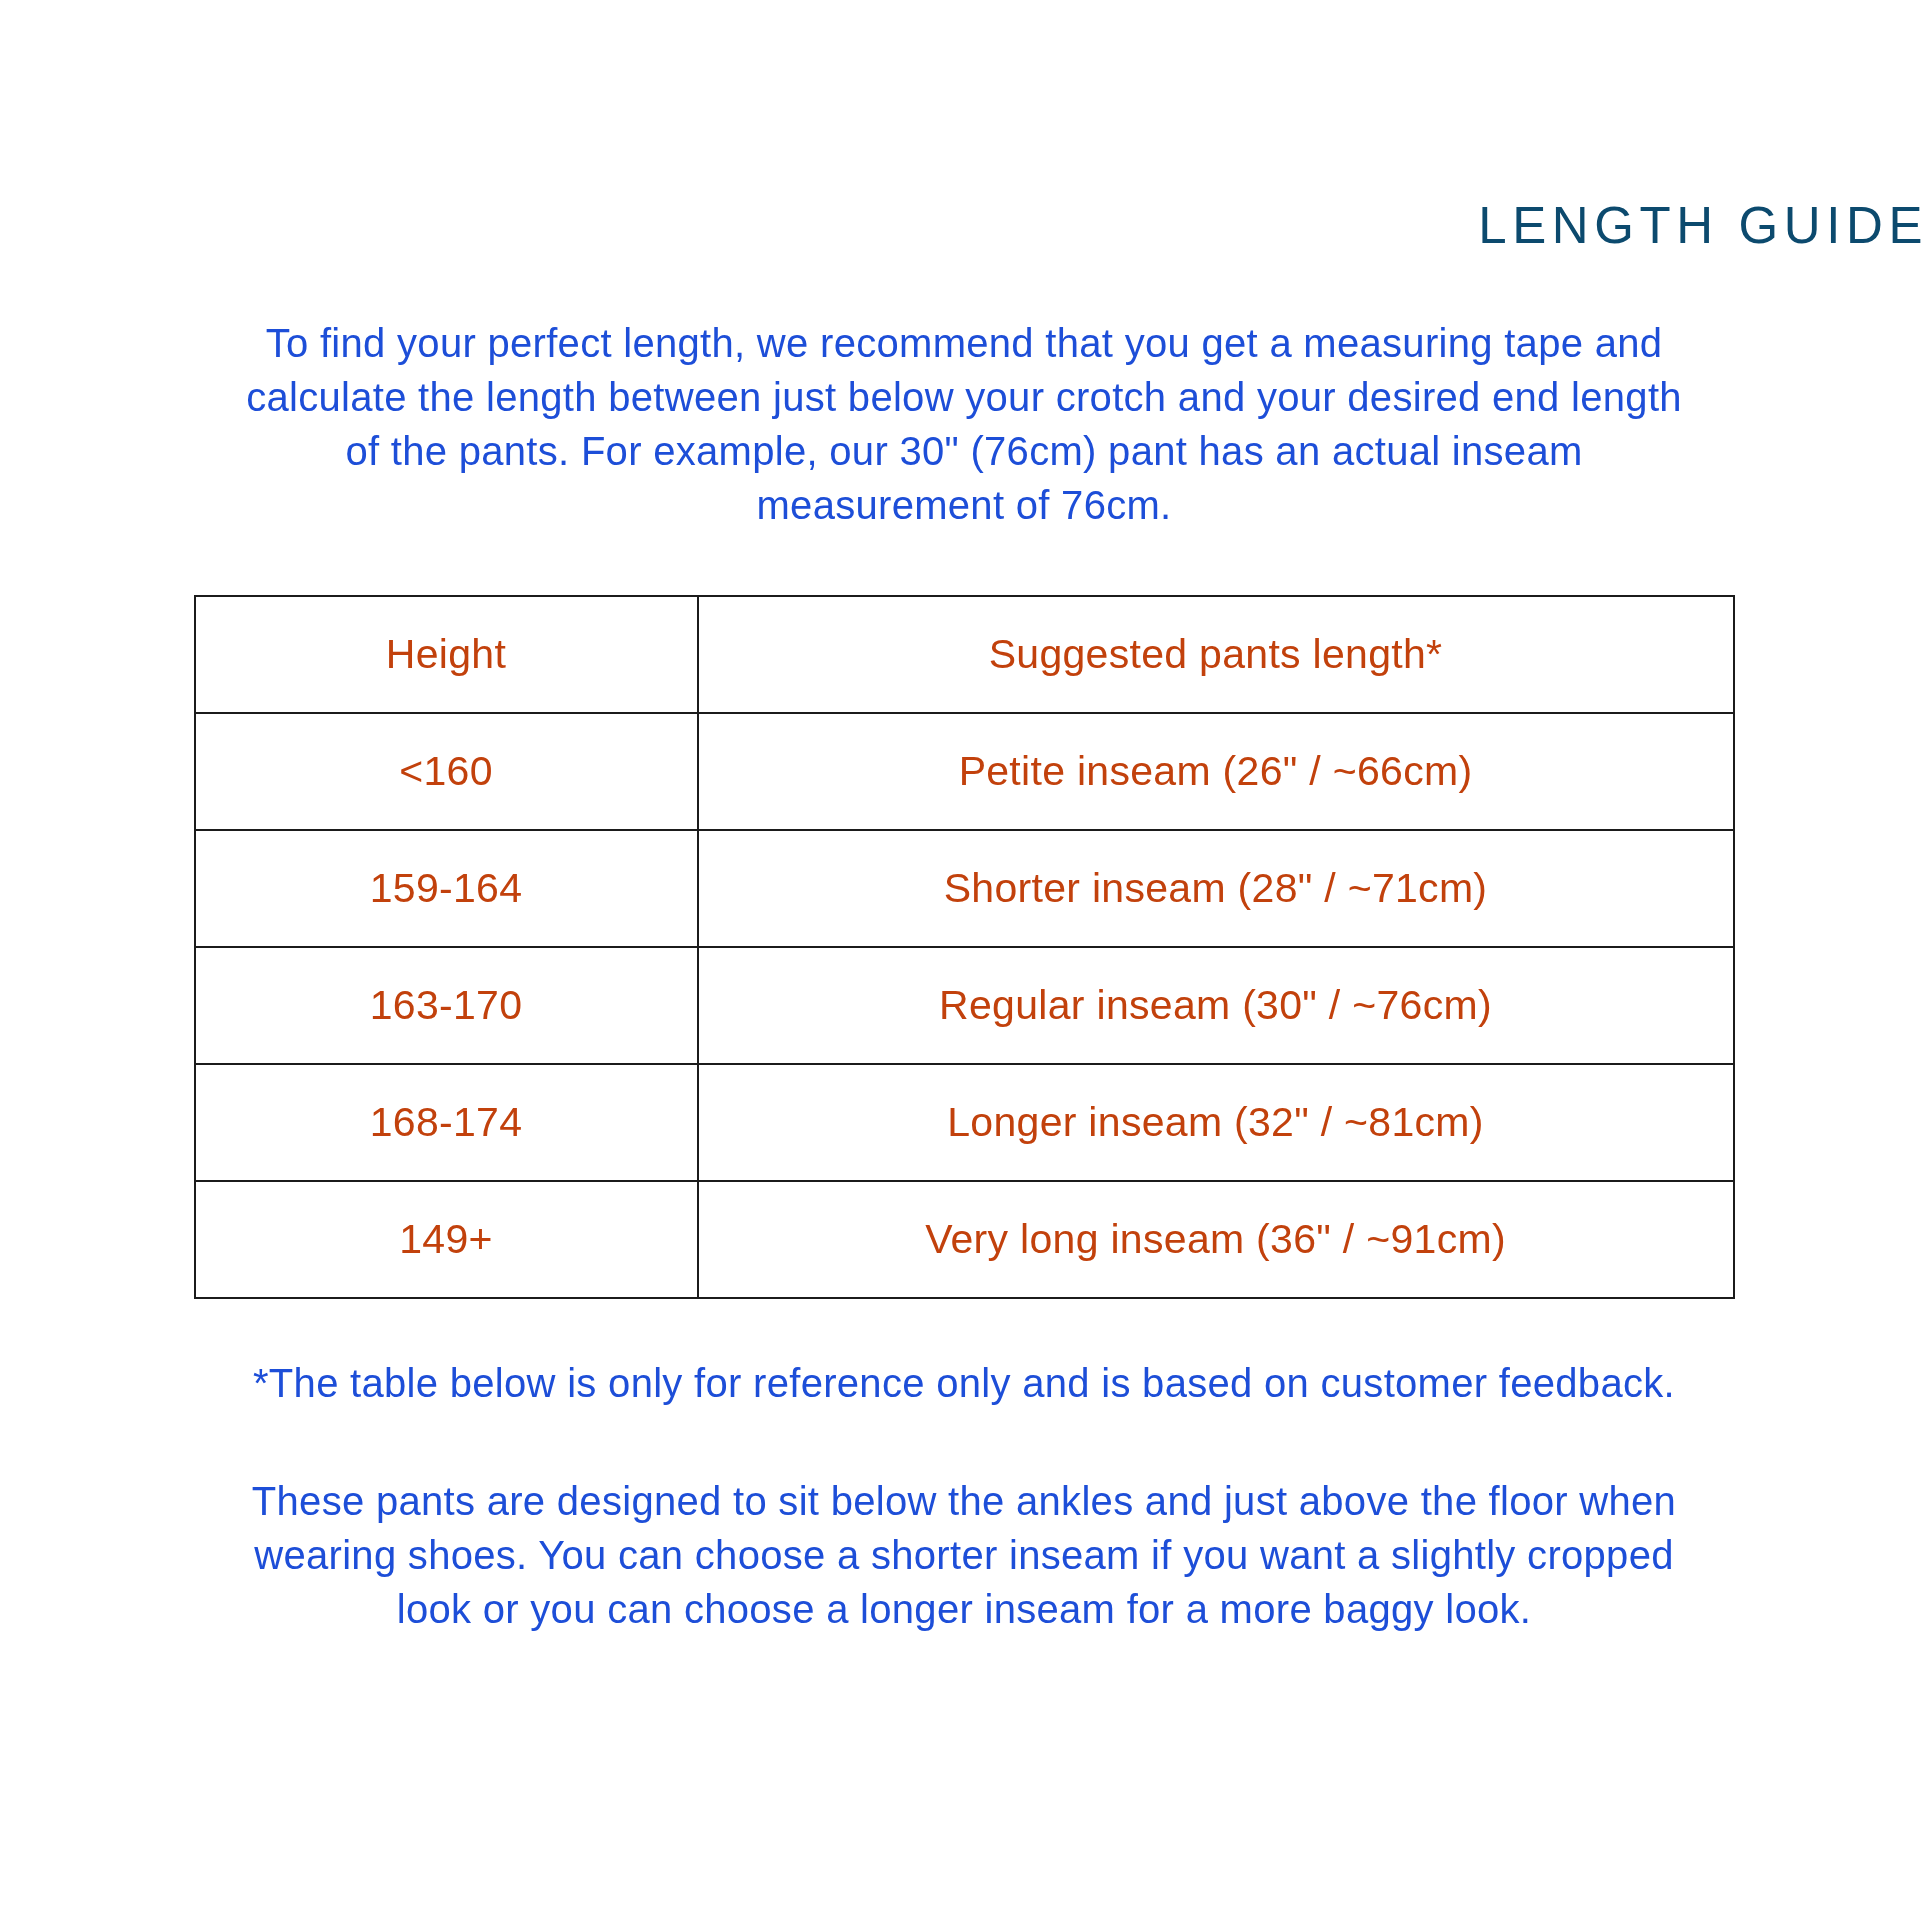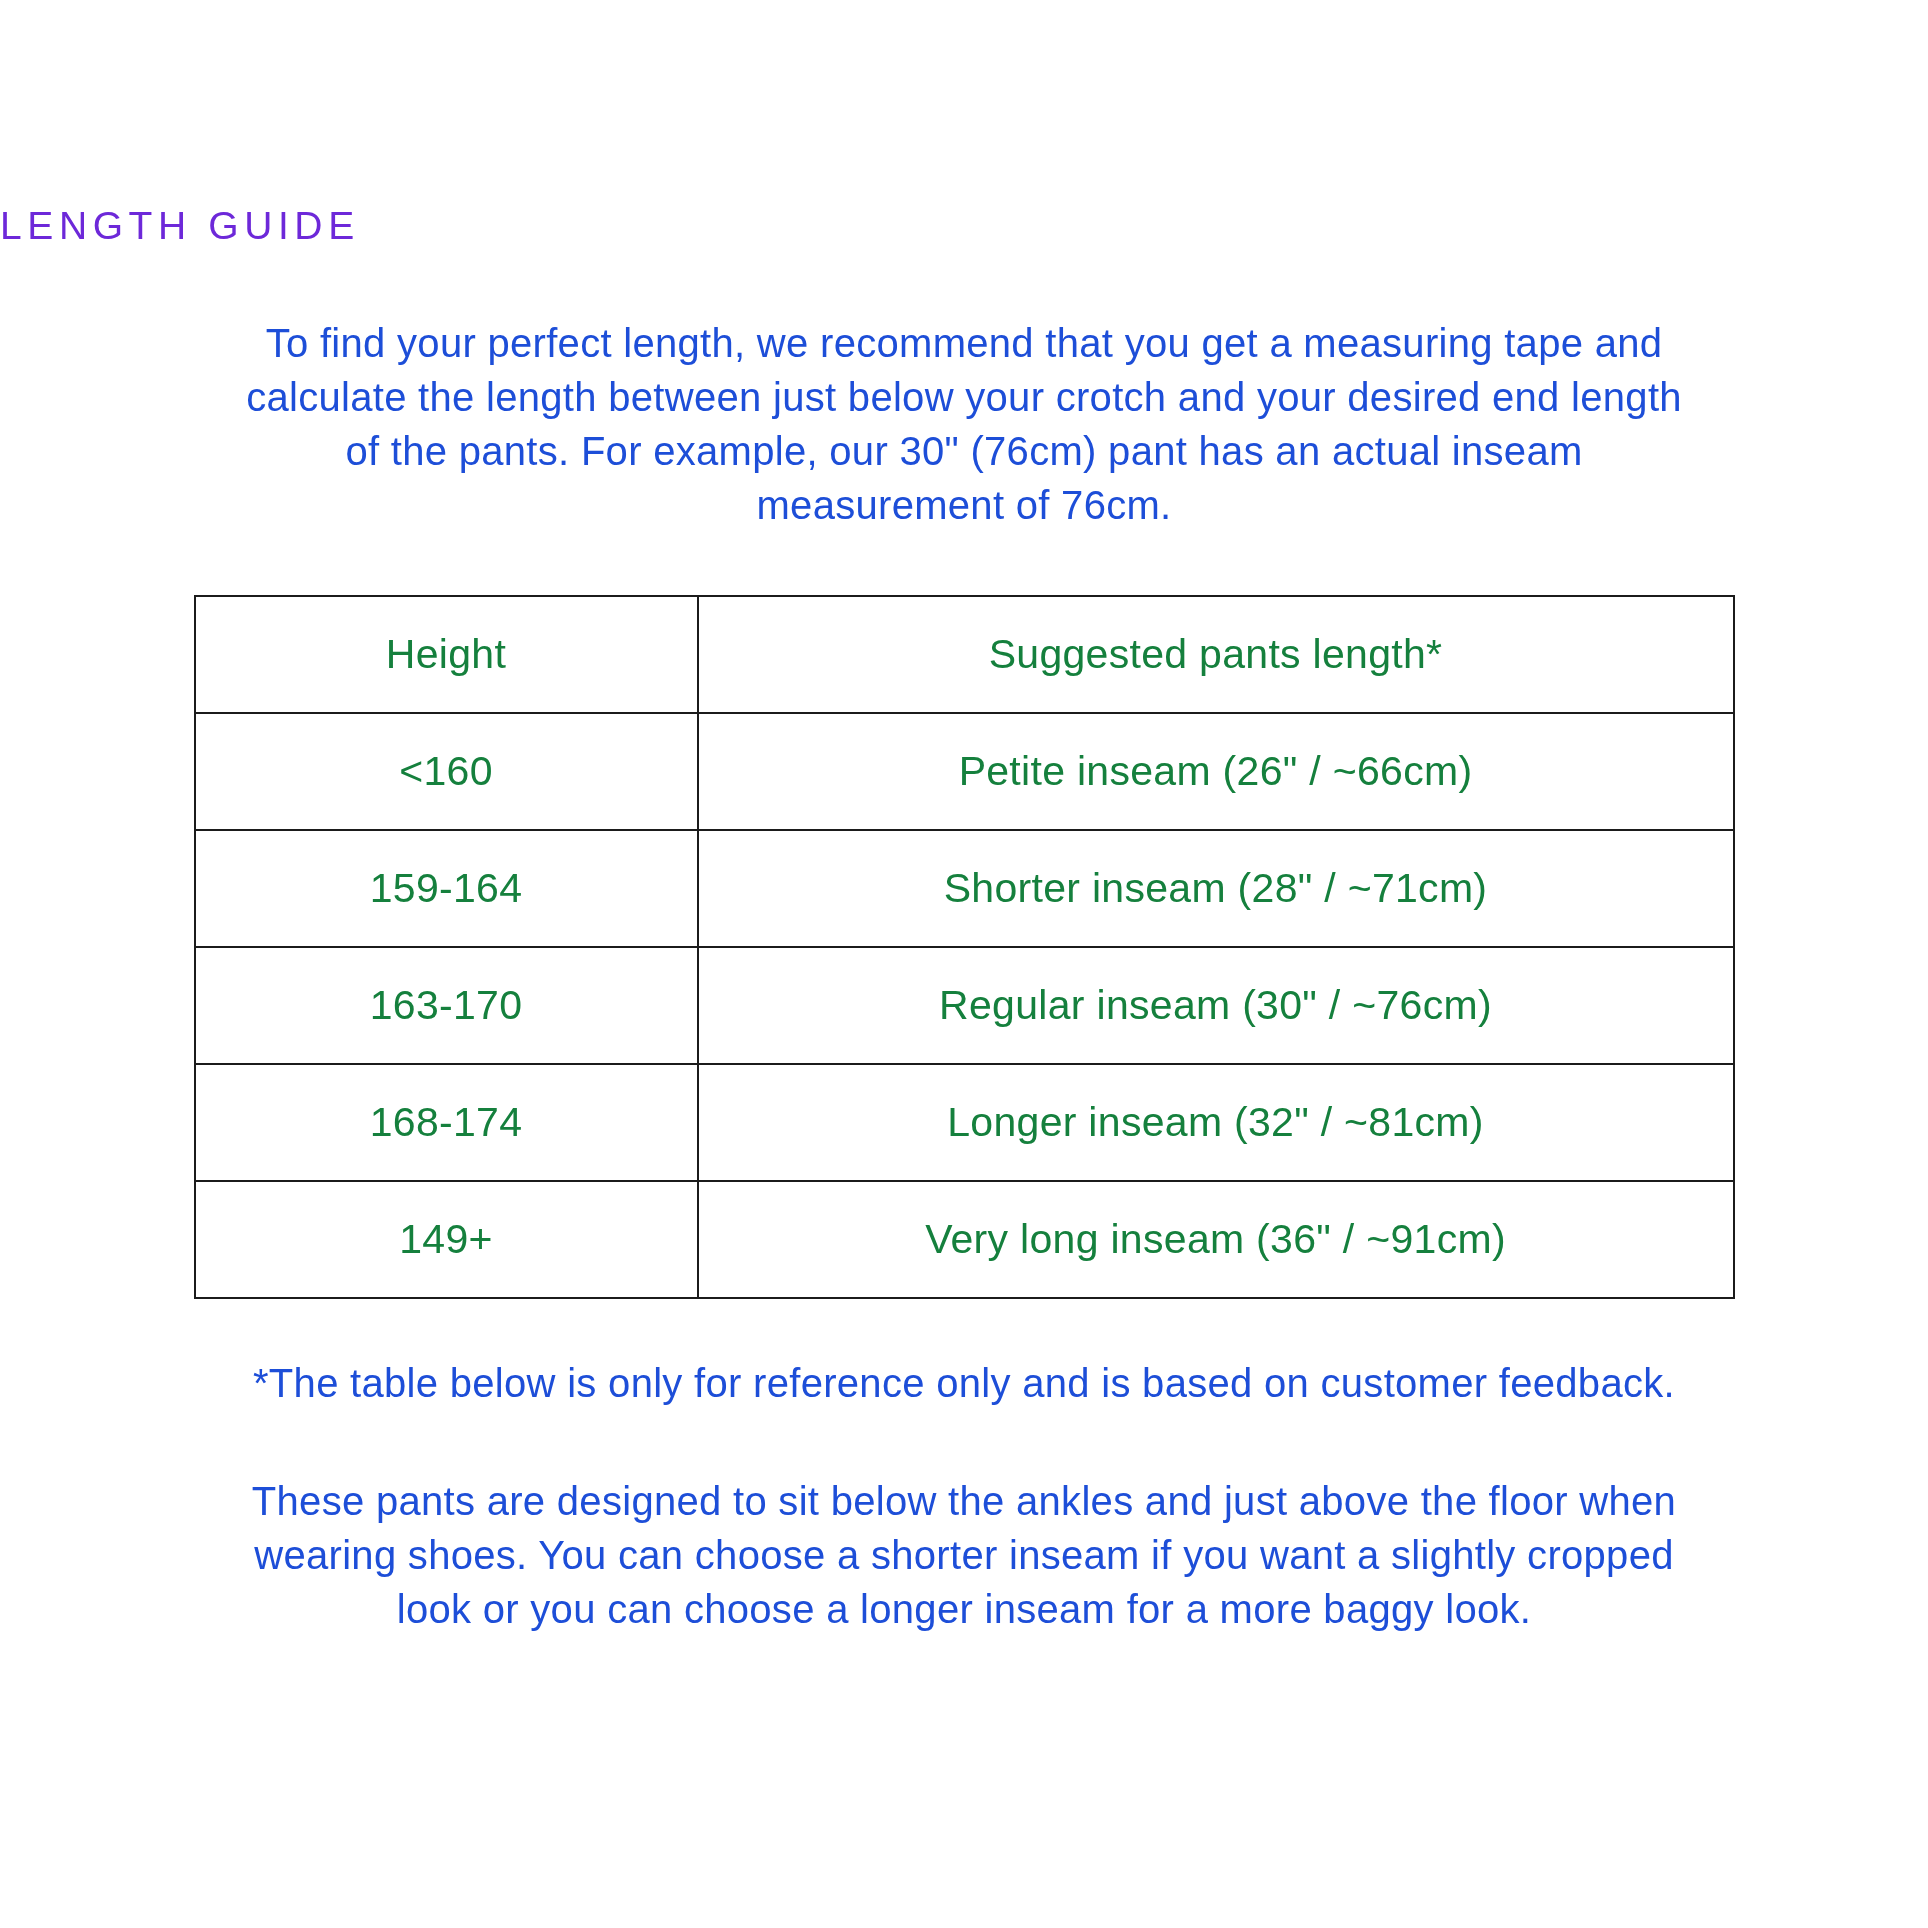--- a/index.html
+++ b/index.html
@@ -13,26 +13,26 @@
     height: 1928px;
     background: #ffffff;
     overflow: hidden;
     box-sizing: border-box;
     font-family: "Liberation Sans", sans-serif;
     color: #1b1b1b;
   }
   .title {
     margin: 0;
     margin-top: 195px;
-    text-align: left;
-    font-size: 39px;
+    text-align: right;
+    font-size: 51px;
     line-height: 62px;
     font-weight: 300;
     letter-spacing: 5.6px;
-    color: #6d28d9;
+    color: #0c4a6e;
   }
   .para {
     margin: 0;
     text-align: center;
     font-size: 40px;
     line-height: 54px;
     font-weight: 300;
     letter-spacing: 0.3px;
     white-space: pre-line; 
     color: #1d4ed8;
@@ -50,21 +50,21 @@
   table.length-table th,
   table.length-table td {
     border: 2.8px solid #1b1b1b;
     height: 115px;
     padding: 0;
     text-align: center;
     vertical-align: middle;
     font-size: 41px;
     font-weight: 300;
     letter-spacing: 0.3px;
-    color: #15803d;
+    color: #c2410c;
     background: #ffffff;
   }
   col.col-height { width: 503px; }
 </style>
 </head>
 <body>
 
 <div class="page">
 
   <h1 class="title">LENGTH GUIDE</h1>

